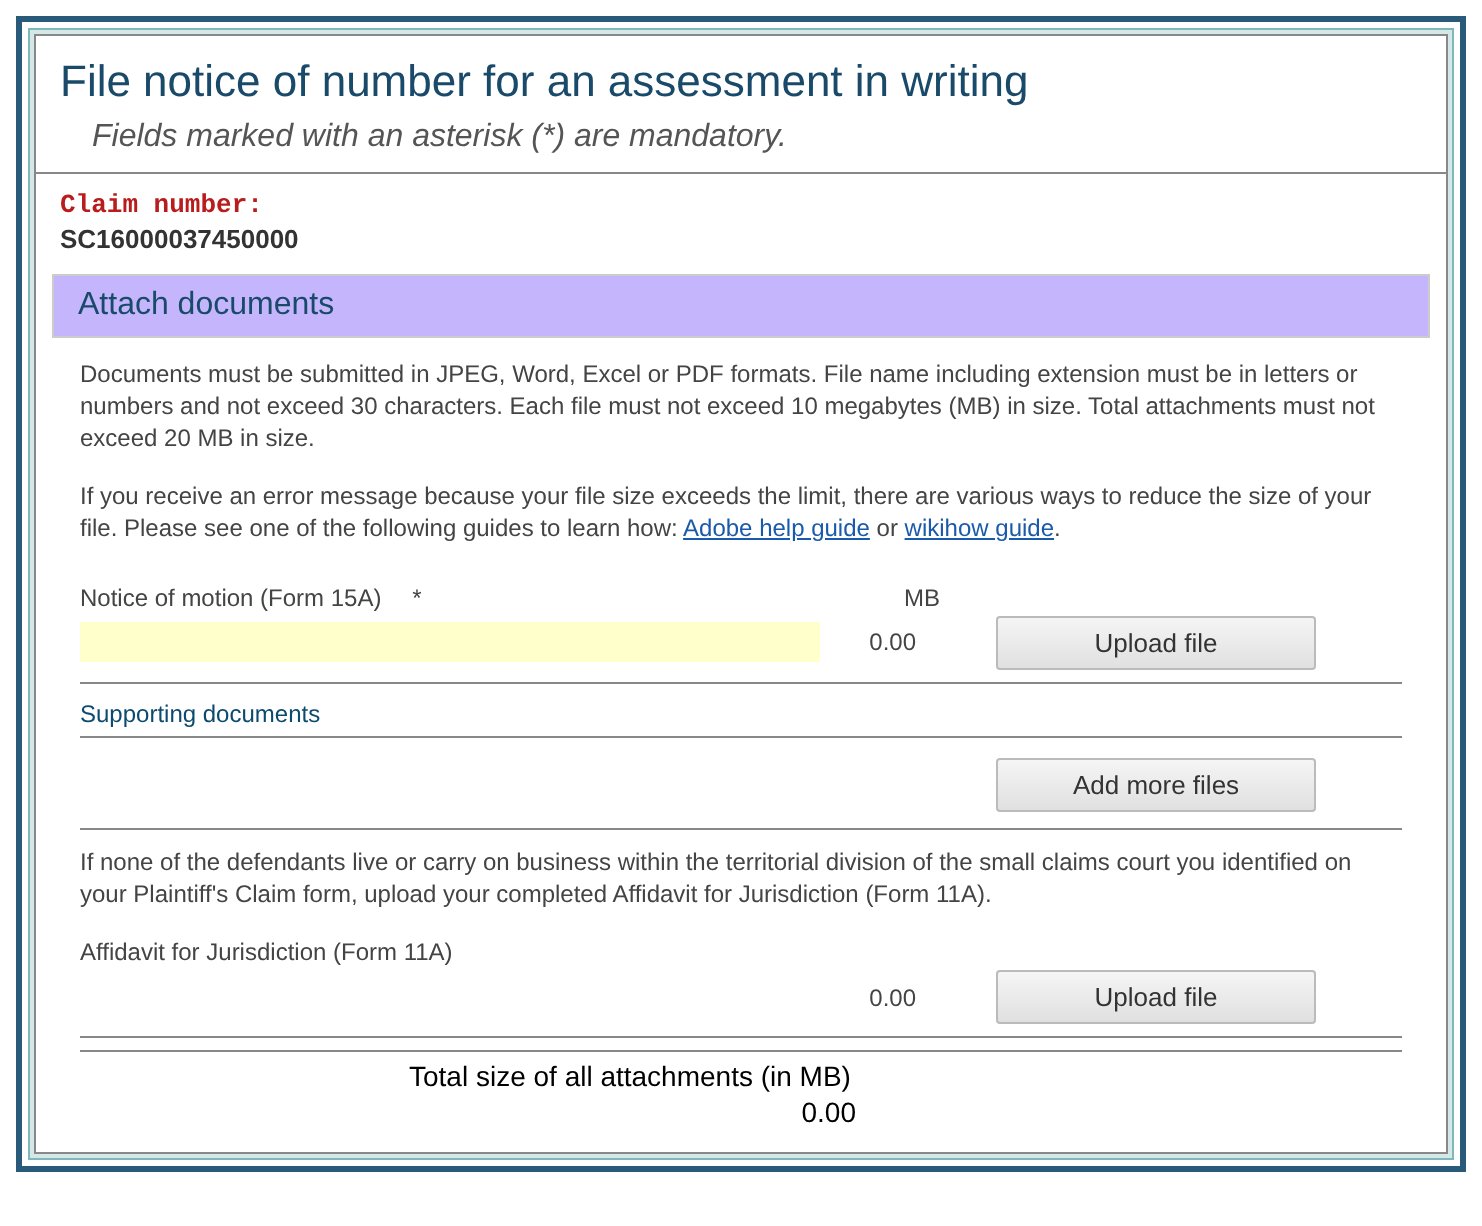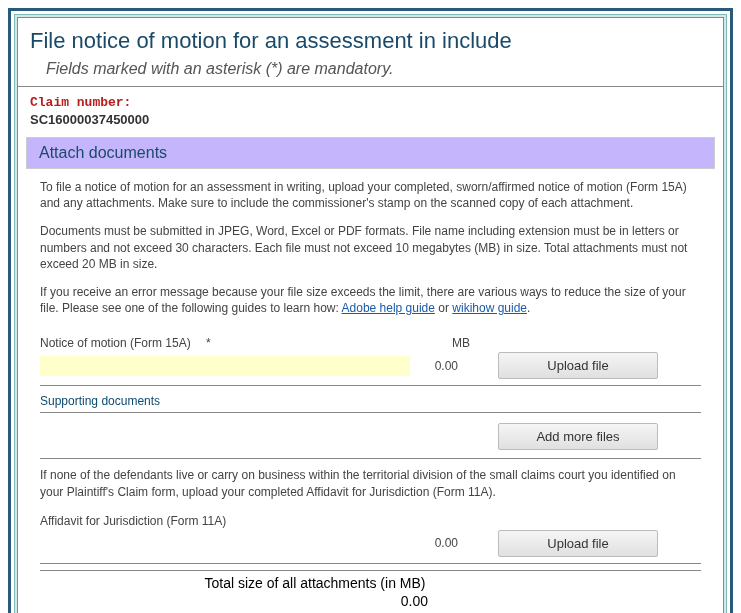--- a/index.html
+++ b/index.html
@@ -136,34 +136,33 @@
     .asterisk { padding-left: 12px; }
     .hr-sep { border: none; border-top: 1px solid #888; margin: 0 22px; }
   </style>
 </head>
 <body>
 
 <div class="outer-border">
   <div class="inner-border">
     <div class="content-box">
 
-      <h1 class="page-title">File notice of motion for an assessment in include</h1>
+      <h1 class="page-title">File notice of number for an assessment in writing</h1>
       <div class="mandatory-note">Fields marked with an asterisk (*) are mandatory.</div>
 
       <div class="claim-section">
         <div class="claim-label">Claim number:</div>
         <div class="claim-value">SC16000037450000</div>
       </div>
 
       <div class="section-header">
         <span class="section-header-text">Attach documents</span>
       </div>
 
       <div class="instructions">
-        <p>To file a notice of motion for an assessment in writing, upload your completed, sworn/affirmed notice of motion (Form 15A) and any attachments. Make sure to include the commissioner's stamp on the scanned copy of each attachment.</p>
         <p>Documents must be submitted in JPEG, Word, Excel or PDF formats. File name including extension must be in letters or numbers and not exceed 30 characters. Each file must not exceed 10 megabytes (MB) in size. Total attachments must not exceed 20 MB in size.</p>
         <p>
           <span>If you receive an error message because your file size exceeds the limit, there are various ways to reduce the size of your file. Please see one of the following guides to learn how: </span><a href="#">Adobe help guide</a><span> or </span><a href="#">wikihow guide</a><span>.</span>
         </p>
       </div>
 
       <div class="upload-row">
         <div class="upload-header">
           <div class="col-label">
             <span>Notice of motion (Form 15A)</span>

